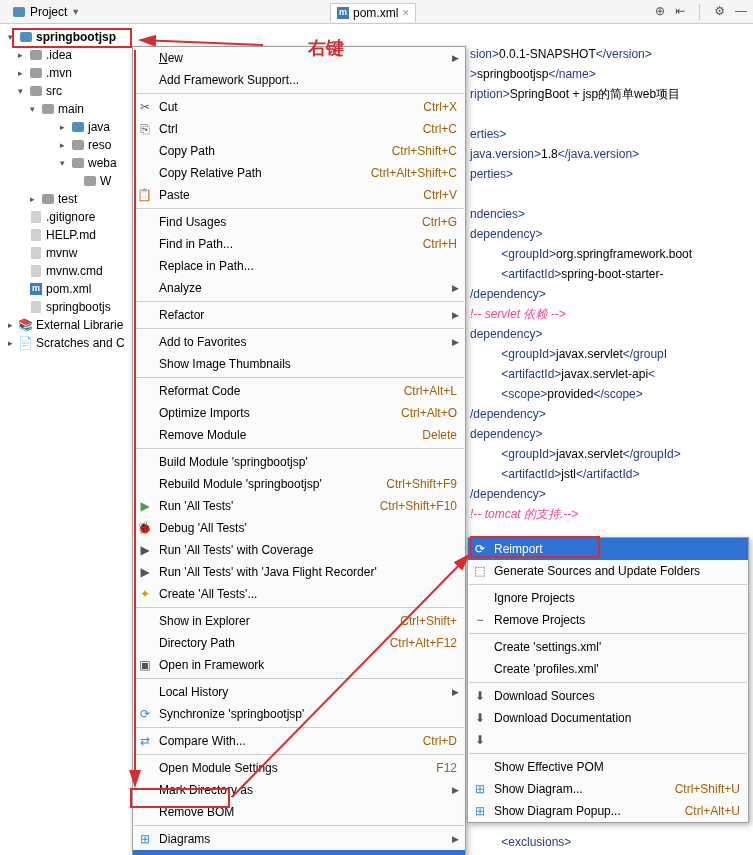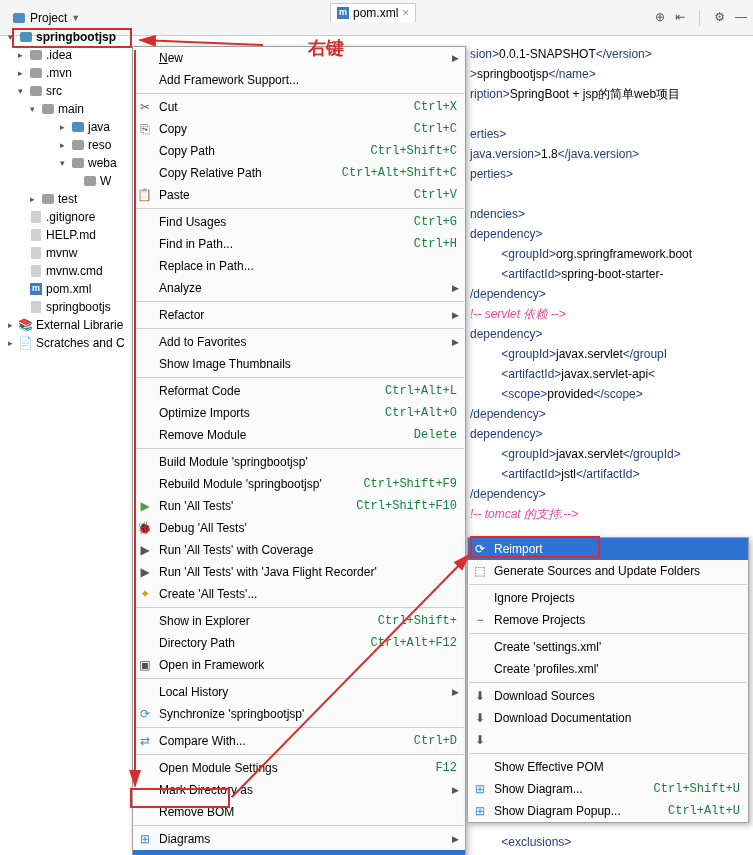--- a/index.html
+++ b/index.html
@@ -1,19 +1,19 @@
 <!DOCTYPE html>
 <html><head>
 <meta charset="utf-8">
 <style>
 * { margin: 0; padding: 0; box-sizing: border-box; font-family: Arial, "Microsoft YaHei", sans-serif; font-size: 12px; }
 body { background: #fff; width: 753px; height: 855px; overflow: hidden; position: relative; }
 
 
-.toolbar { height: 36px; border-bottom: 1px solid #ccc; display: flex; align-items: center; padding: 0 6px; background: #f5f5f5; }
+.toolbar { height: 24px; border-bottom: 1px solid #ccc; display: flex; align-items: center; padding: 0 6px; background: #f5f5f5; }
 .toolbar .proj-btn { display: flex; align-items: center; gap: 4px; padding: 2px 6px; cursor: pointer; }
 .toolbar .tb-icons { margin-left: auto; display: flex; gap: 10px; color: #555; }
 .toolbar .sep { width: 1px; height: 16px; background: #ccc; margin: 0 4px; }
 .tab-bar { position: absolute; left: 330px; top: 0; height: 24px; display: flex; align-items: center; }
 .tab { display: flex; align-items: center; gap: 4px; padding: 2px 6px; background: #fff; border: 1px solid #ccc; border-bottom: none; }
 .tab .close { color: #999; }
 
 
 .tree { position: absolute; left: 0; top: 24px; width: 145px; padding: 4px 0; }
 .tree-row { display: flex; align-items: center; gap: 3px; height: 18px; white-space: nowrap; overflow: hidden; }
@@ -33,21 +33,21 @@
 .editor { position: absolute; left: 470px; top: 24px; right: 0; font-family: "Consolas", monospace; font-size: 13px; line-height: 20px; white-space: pre; }
 .tag { color: #233d7a; }
 .cmt { color: #ec4899; font-style: italic; }
 
 
 .menu { position: absolute; background: #fbfbfb; border: 1px solid #a0a0a0; box-shadow: 2px 2px 6px rgba(0,0,0,0.3); }
 .menu-row { display: flex; align-items: center; height: 22px; padding: 0 8px 0 26px; position: relative; cursor: default; }
 .menu-row.sel { background: #2f72d4; color: #fff; }
 .menu-row .mi-ico { position: absolute; left: 4px; width: 16px; height: 16px; display: flex; align-items: center; justify-content: center; color: #555; }
 .menu-row.sel .mi-ico { color: #fff; }
-.menu-row .shortcut { margin-left: auto; padding-left: 24px; color: #15803d; font-family: Liberation Mono, monospace; }
+.menu-row .shortcut { margin-left: auto; padding-left: 24px; color: #a16207; }
 .menu-row .sub-arr { position: absolute; right: 6px; font-size: 9px; color: #555; }
 .menu-sep { height: 1px; background: #ccc; margin: 2px 1px; }
 .menu u { text-decoration: underline; }
 
 
 .anno-box { position: absolute; border: 2px solid #d62e2e; pointer-events: none; }
 .anno-text { position: absolute; color: #d62e2e; font-size: 18px; font-weight: bold; pointer-events: none; }
 svg.anno-svg { position: absolute; left: 0; top: 0; pointer-events: none; }
 </style>
 </head>
@@ -241,21 +241,21 @@
       <span>Add Framework Support...</span>
     </div>
   <div class="menu-sep"></div>
   <div class="menu-row">
       <span class="mi-ico">✂</span>
       <span>Cut</span>
       <span class="shortcut">Ctrl+X</span>
     </div>
   <div class="menu-row">
       <span class="mi-ico">⎘</span>
-      <span>Copy</span>
+      <span>Ctrl</span>
       <span class="shortcut">Ctrl+C</span>
     </div>
   <div class="menu-row">
       <span>Copy Path</span>
       <span class="shortcut">Ctrl+Shift+C</span>
     </div>
   <div class="menu-row">
       <span>Copy Relative Path</span>
       <span class="shortcut">Ctrl+Alt+Shift+C</span>
     </div>

